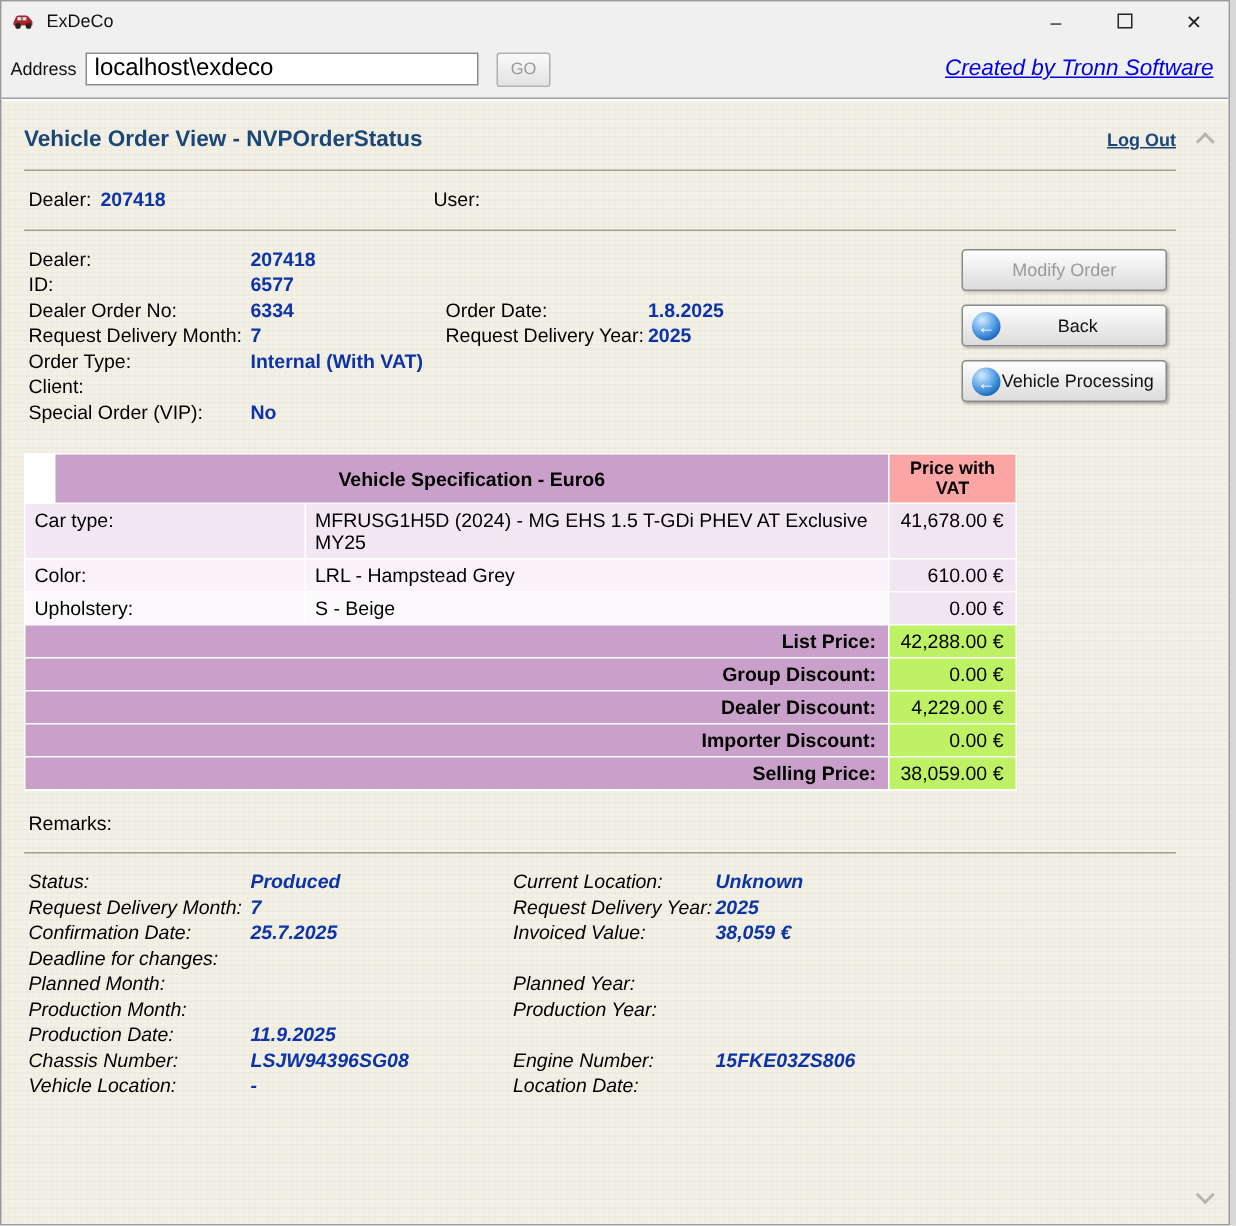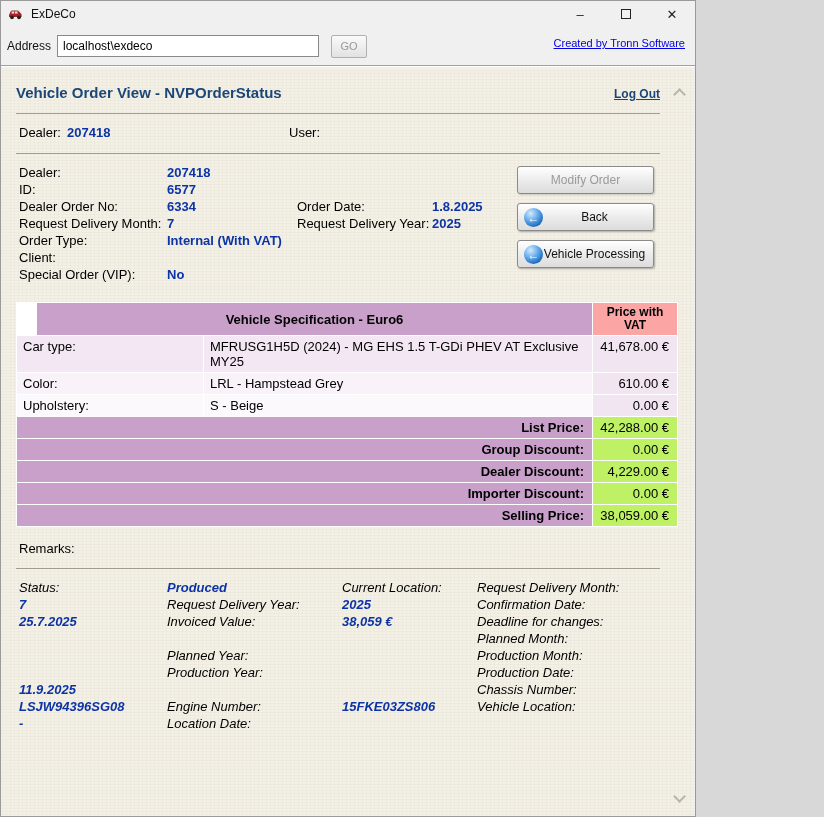--- a/index.html
+++ b/index.html
@@ -1,41 +1,41 @@
 <!DOCTYPE html>
 <html><head>
 <meta charset="utf-8">
 <style>
   * { box-sizing: border-box; }
   html,body { margin:0; padding:0; }
   body { font-family:"Liberation Sans", sans-serif; background:#d8d8d8; }
 
-  .window { width:696px; height:817px; background:#f0f0f0; border:1px solid #9a9a9a;
+  .window { width:820px; height:817px; background:#f0f0f0; border:1px solid #9a9a9a;
             position:relative; overflow:hidden; }
 
   
   .titlebar { height:26px; display:flex; align-items:center; padding:0 0 0 6px; background:#f0f0f0; }
   .app-icon { width:18px; height:16px; display:inline-flex; }
   .title-text { font-size:12px; color:#111; margin-left:6px; }
   .win-controls { margin-left:auto; display:flex; height:100%; }
   .win-btn { width:46px; height:100%; display:flex; align-items:center; justify-content:center;
              font-size:13px; color:#222; cursor:default; }
   .max-box { width:10px; height:10px; border:1px solid #222; display:inline-block; }
 
   
   .addressbar { height:39px; display:flex; align-items:center; padding:0 6px; gap:6px;
                 border-bottom:1px solid #a0a0a0; box-shadow:0 1px 0 #ffffff; position:relative; }
   .addr-label { font-size:12px; color:#111; }
   .addr-input { width:262px; height:22px; border:1px solid #8a8a8a; background:#fff;
-                font-family:"Liberation Sans", sans-serif; font-size:12px; padding:1px 5px; }
+                font-family:"Liberation Sans", sans-serif; font-size:16px; padding:1px 5px; }
   .go-btn { width:36px; height:23px; margin-left:6px; border:1px solid #b0b0b0; border-radius:2px;
             background:linear-gradient(#fafafa,#e2e2e2); color:#9a9a9a; font-size:11px;
             font-family:"Liberation Sans", sans-serif; }
-  .credit-link { position:absolute; right:10px; top:10px; font-size:11px; color:#0000e0;
-                 text-decoration:underline; cursor:pointer; }
+  .credit-link { position:absolute; right:10px; top:10px; font-size:15px; color:#0000e0;
+                 text-decoration:underline; cursor:pointer;font-style:italic; }
 
   
   .content { position:absolute; top:67px; bottom:1px; left:1px; right:1px;
              background-color:#f3f0e6;
              background-image:
                repeating-linear-gradient(0deg, rgba(150,140,110,0.05) 0 1px, transparent 1px 3px),
                repeating-linear-gradient(90deg, rgba(150,140,110,0.045) 0 1px, transparent 1px 4px);
              padding:14px 34px 10px 14px; overflow:hidden; }
 
   .page-header { display:flex; align-items:baseline; justify-content:space-between; margin-top:2px; }
@@ -221,20 +221,21 @@
     </div>
 
     <div class="remarks">Remarks:</div>
 
     <hr class="rule">
 
     <div class="status-grid">
       <span class="lbl">Status:</span>
         <span class="val">Produced</span>
         <span class="lbl">Current Location:</span>
+        <span class="val">Unknown</span>
       <span class="lbl">Request Delivery Month:</span>
         <span class="val">7</span>
         <span class="lbl">Request Delivery Year:</span>
         <span class="val">2025</span>
       <span class="lbl">Confirmation Date:</span>
         <span class="val">25.7.2025</span>
         <span class="lbl">Invoiced Value:</span>
         <span class="val">38,059 €</span>
       <span class="lbl">Deadline for changes:</span>
         <span class="val"></span>

